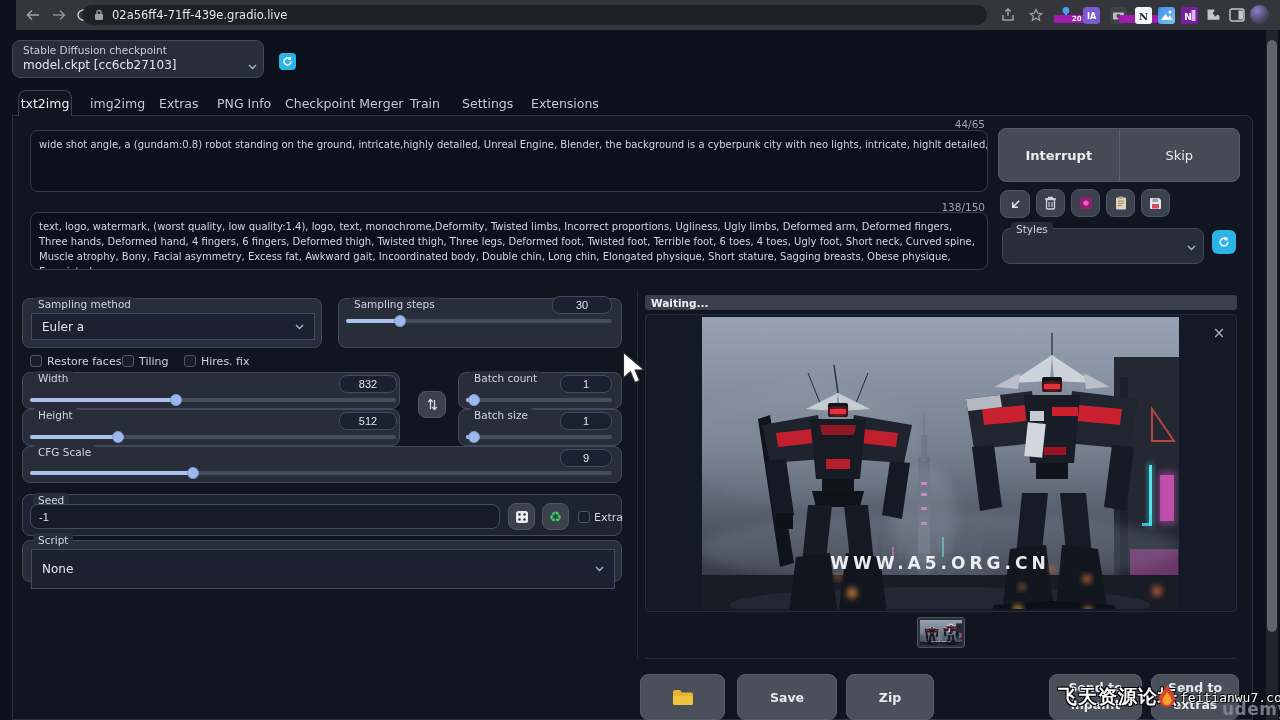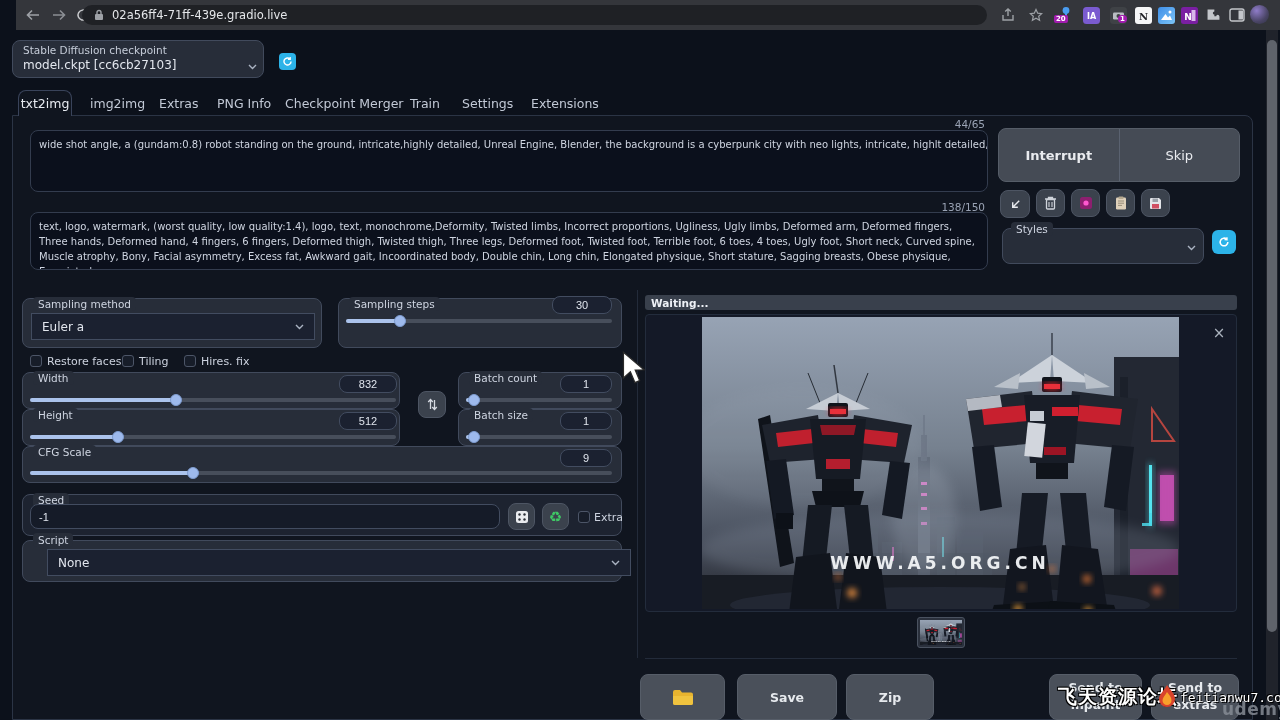--- a/index.html
+++ b/index.html
@@ -5,21 +5,21 @@
   *{box-sizing:border-box;margin:0;padding:0}
   html,body{background:#000}
   body{font-family:"DejaVu Sans","Liberation Sans",sans-serif}
   #app{position:relative;width:1280px;height:720px;background:#0c111b;overflow:hidden}
   .abs{position:absolute}
   
   .chrome{left:16px;top:0;width:1280px;height:30px;background:#34363b}
   .urlpill{left:66px;top:5px;width:905px;height:20px;background:#1f2125;border-radius:10px;display:flex;align-items:center;color:#e4e6e9;font-size:11.5px}
   .navic{top:6px;width:18px;height:18px;display:flex;align-items:center;justify-content:center}
   .extic{top:6px;width:18px;height:18px;display:flex;align-items:center;justify-content:center}
-  .badge{position:absolute;background:#a21caf;color:#fff;font-size:7px;font-weight:bold;border-radius:2px;padding:0 2px;line-height:8px}
+  .badge{position:absolute;background:#a21caf;color:#fff;font-size:7px;font-weight:bold;border-radius:2px;padding:0 18px;line-height:8px}
   
   .blk{background:#272d39;border:1px solid #414a5c;border-radius:8px}
   .lbl{font-size:10.5px;color:#c6cdd9}
   .taglbl{position:absolute;font-size:10.5px;color:#ced4e0;background:#272d39;padding:1px 5px;border-radius:4px;white-space:nowrap}
   .sel{background:#1b2130;border:1px solid #424c60;border-radius:0;color:#e2e6ee;font-size:12px;display:flex;align-items:center;padding:0 10px;justify-content:space-between}
   .num{position:absolute;background:#1b2130;border:1px solid #424c60;border-radius:8px;color:#dfe4ec;font-size:11px;text-align:center;outline:none}
   .ta{position:absolute;background:#0b101c;border:1px solid #333c4e;border-radius:8px;color:#cfd5e1;font-size:10px;line-height:1.5;padding:6px 8px;resize:none;outline:none;overflow:hidden;font-family:"DejaVu Sans","Liberation Sans",sans-serif}
   .counter{position:absolute;font-size:10.5px;color:#9aa3b4;text-align:right}
   .track{position:absolute;height:4px;background:#474e5b;border-radius:2px}
   .fill{position:absolute;height:4px;background:#abc3ec;border-radius:2px;left:0;top:0}
@@ -323,21 +323,21 @@
       </svg>
   </div>
   <div class="ibtn" style="left:542px;top:503px;width:27px;height:27px;color:#3fc765;font-size:15px">
       <span>♻</span>
     </div>
   <span class="cb" style="left:578px;top:511px"></span>
   <span class="cblbl" style="left:594px;top:511px">Extra</span>
 
   <div class="abs blk" style="left:22px;top:540px;width:600px;height:42px">
     <div class="taglbl" style="left:10px;top:-8px">Script</div>
-    <div class="sel abs" style="left:24px;top:8px;width:584px;height:27px">
+    <div class="sel abs" style="left:8px;top:8px;width:584px;height:40px">
       <span>None</span>
       <svg class="chev" viewBox="0 0 9 6">
           <path d="M1,1 L4.5,4.5 L8,1" stroke="#aab3c2" stroke-width="1.4" fill="none"></path>
         </svg>
     </div>
   </div>
 
   <div class="abs" style="left:637px;top:290px;width:1px;height:368px;background:#232b3a"></div>
 
   <div class="abs" style="left:645px;top:295px;width:592px;height:15px;background:#39404c;border-radius:3px;display:flex;align-items:center;padding-left:6px;font-size:10.5px;font-weight:bold;color:#eef1f6">

